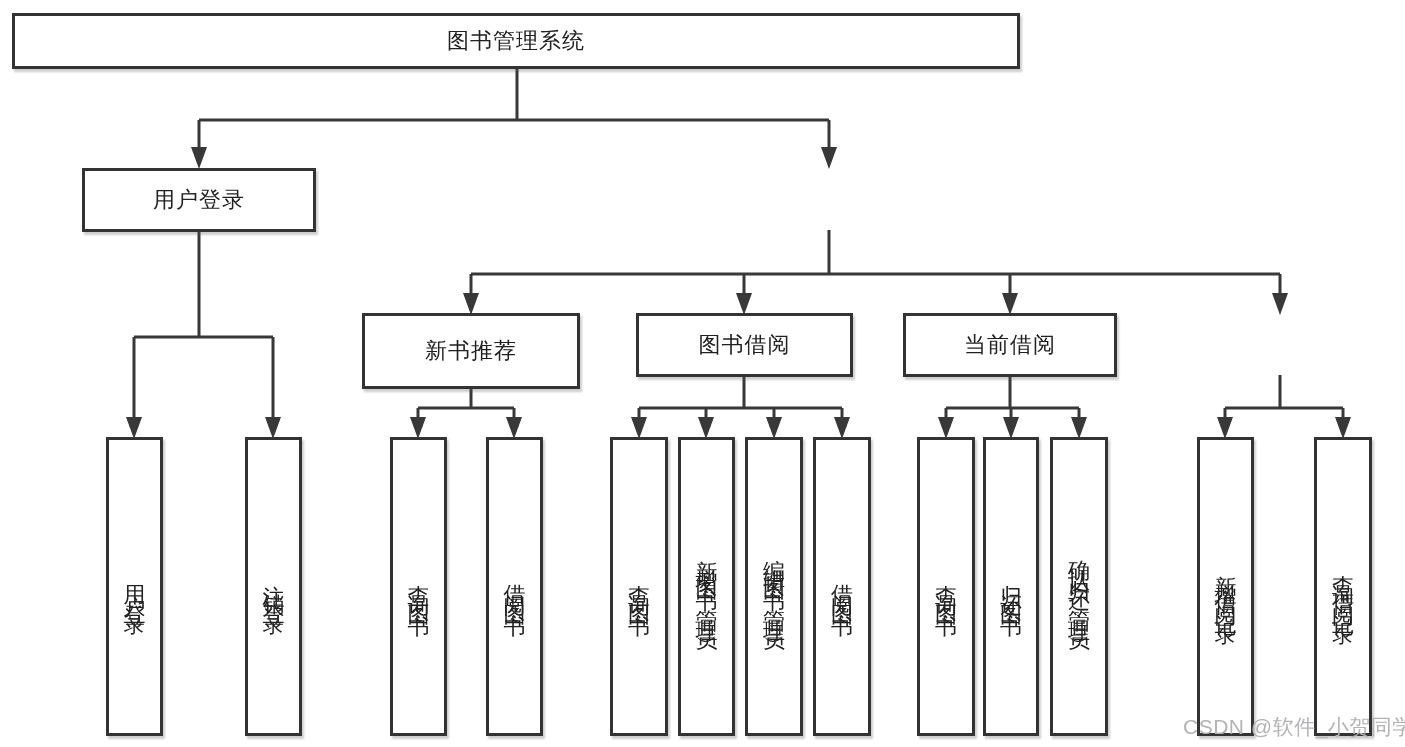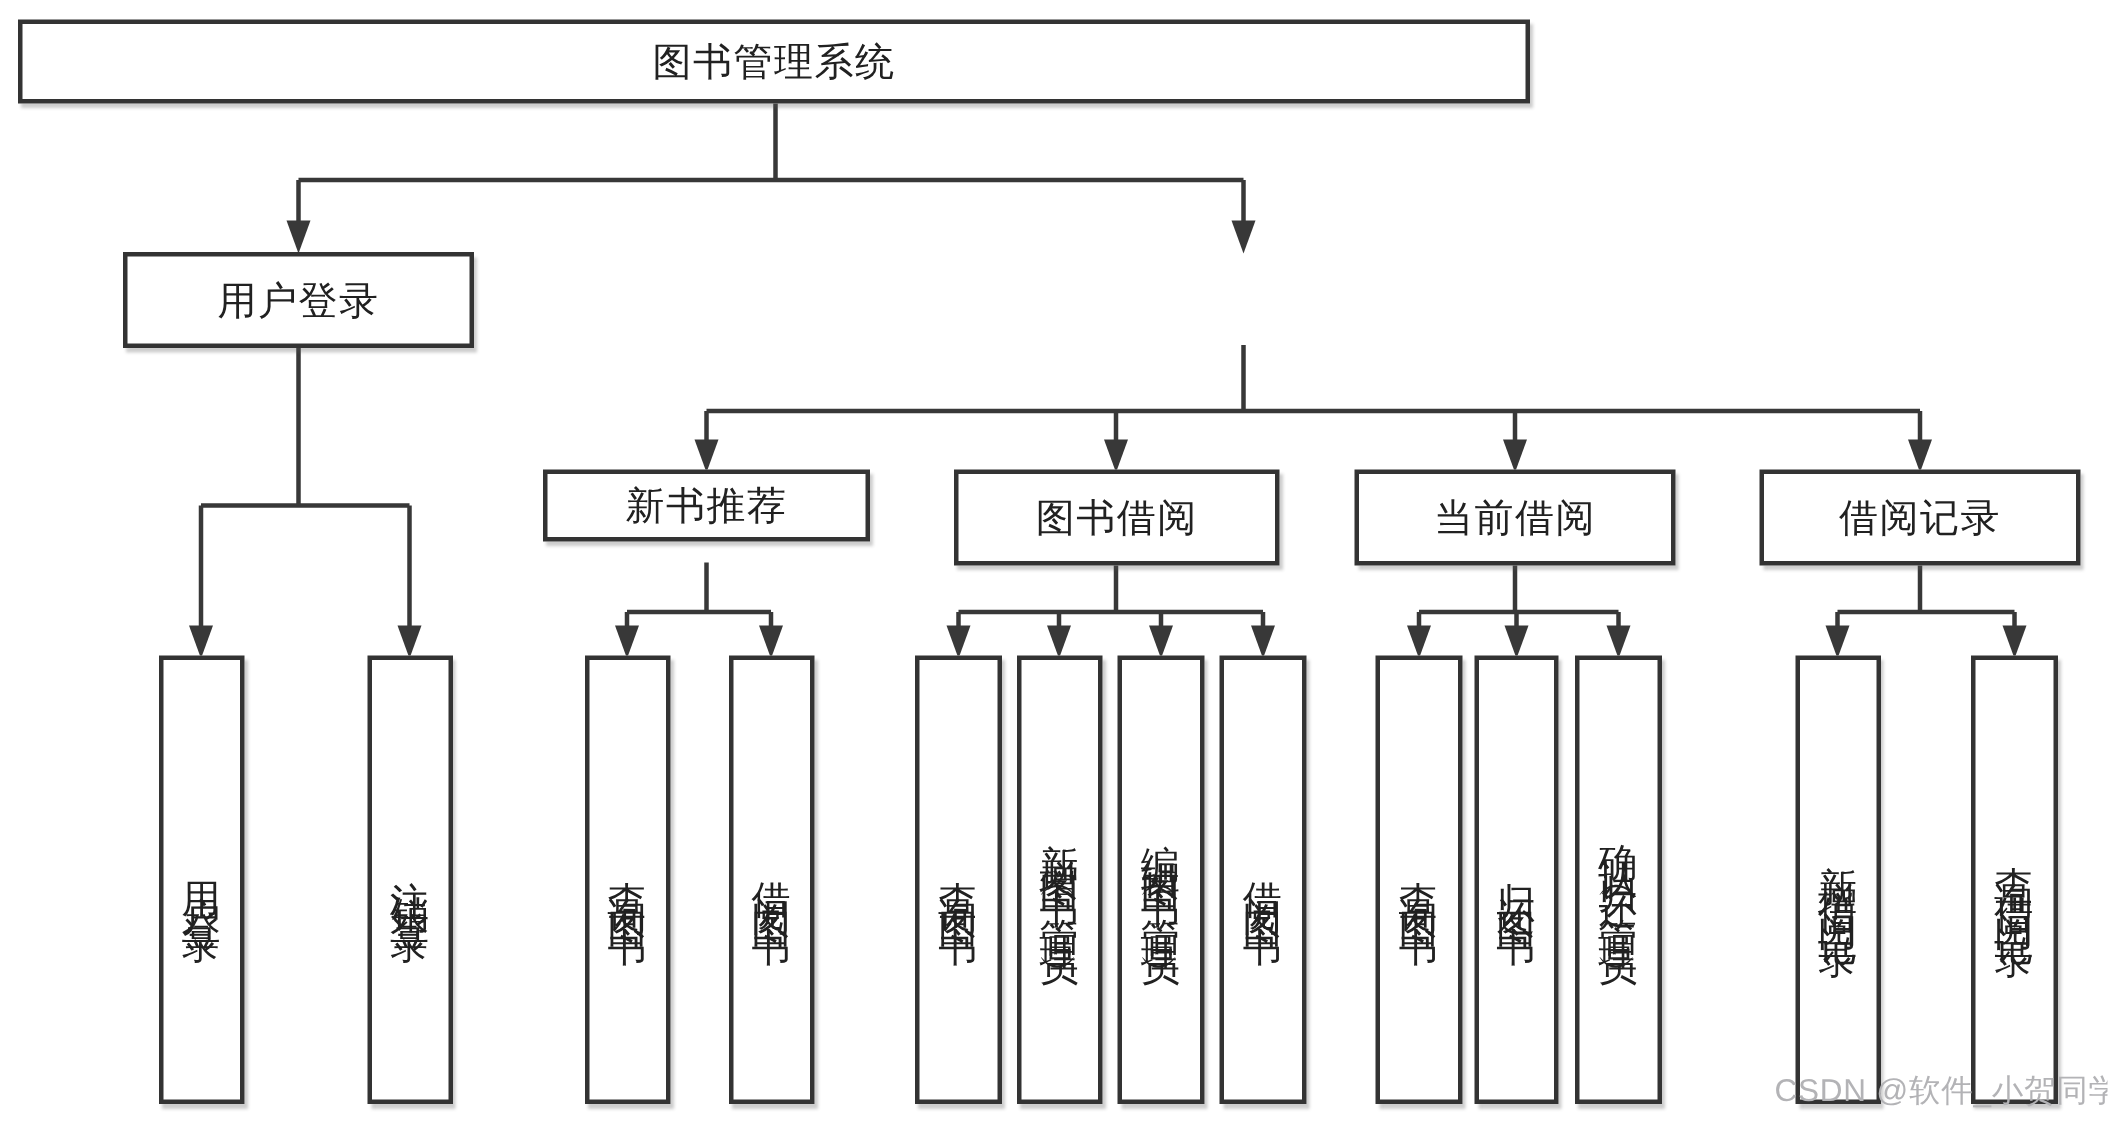--- a/index.html
+++ b/index.html
@@ -6,21 +6,21 @@
   body{
     width:1405px;height:747px;position:relative;overflow:hidden;
     font-family:"Liberation Sans","DejaVu Sans",sans-serif;
   }
   .canvas{position:absolute;left:0;top:0;width:1405px;height:747px;background:#ffffff;}
   .connectors{position:absolute;left:0;top:0;pointer-events:none;}
   .node{
     position:absolute;box-sizing:border-box;
     background:#ffffff;border:3px solid #333333;
     display:flex;align-items:center;justify-content:center;
-    color:#212121;font-size:26px;line-height:1;
+    color:#212121;font-size:22px;line-height:1;
     box-shadow:2px 3px 2px rgba(90,90,90,0.30);
   }
   .node.h span{letter-spacing:1px;white-space:nowrap;}
   .node.leaf span{
     writing-mode:vertical-rl;text-orientation:mixed;
     letter-spacing:10px;line-height:1;white-space:nowrap;
   }
   .watermark{
     position:absolute;left:1183px;top:713px;z-index:5;
     font-size:21px;color:#b3b3b6;white-space:nowrap;letter-spacing:0.5px;
@@ -72,31 +72,28 @@
   </svg>
 
   <div class="node h" style="left:12px;top:13px;width:1008px;height:56px">
     <span>图书管理系统</span>
   </div>
 
   <div class="node h" style="left:82px;top:168px;width:234px;height:64px">
     <span>用户登录</span>
   </div>
 
-  <div class="node h" style="left:362px;top:313px;width:218px;height:48px">
+  <div class="node h" style="left:362px;top:313px;width:218px;height:76px">
     <span>新书推荐</span>
   </div>
   <div class="node h" style="left:903px;top:313px;width:214px;height:64px">
     <span>当前借阅</span>
   </div>
   <div class="node h" style="left:636px;top:313px;width:217px;height:64px">
     <span>图书借阅</span>
-  </div>
-  <div class="node h" style="left:1173px;top:313px;width:214px;height:64px">
-    <span>借阅记录</span>
   </div>
 
   <div class="node leaf" style="left:106px;top:437px;width:57px;height:299px">
     <span>用户登录</span>
   </div>
   <div class="node leaf" style="left:245px;top:437px;width:57px;height:299px">
     <span>注销登录</span>
   </div>
 
   <div class="node leaf" style="left:390px;top:437px;width:57px;height:299px">

